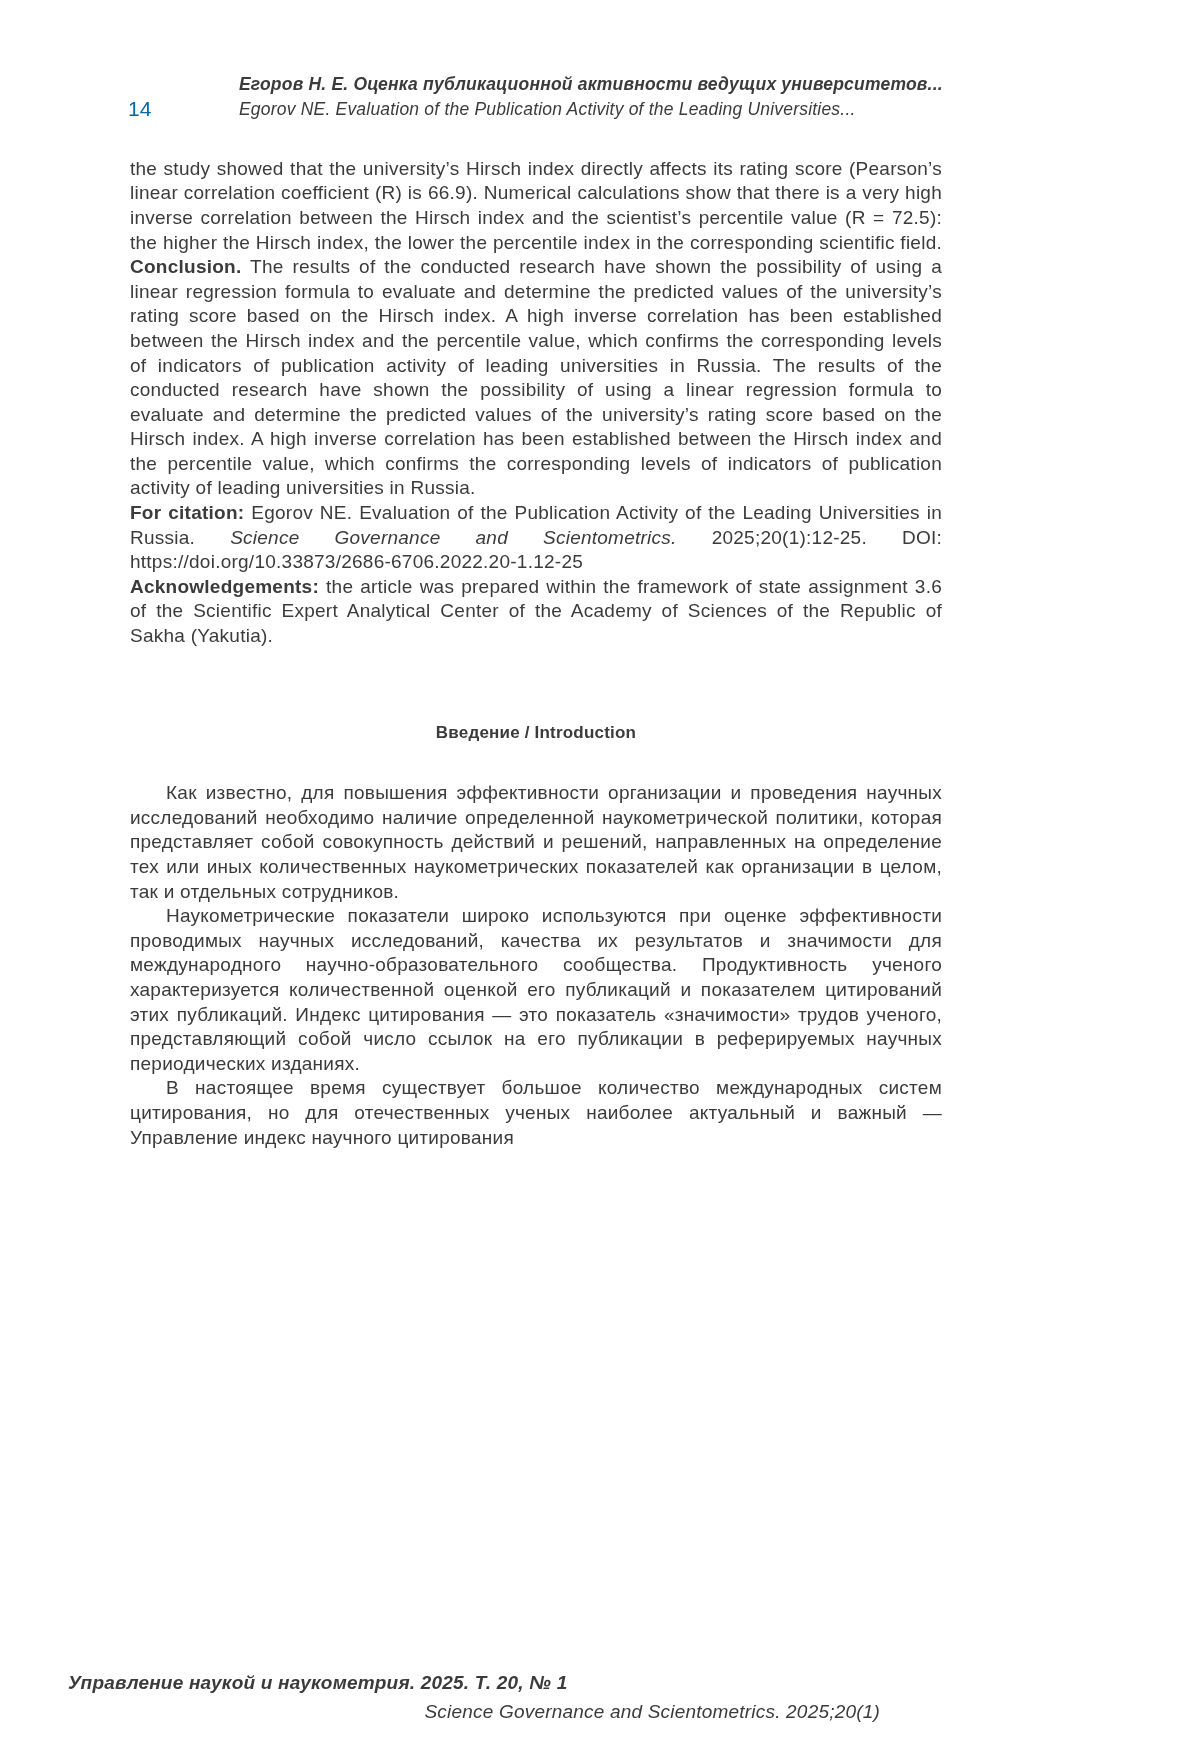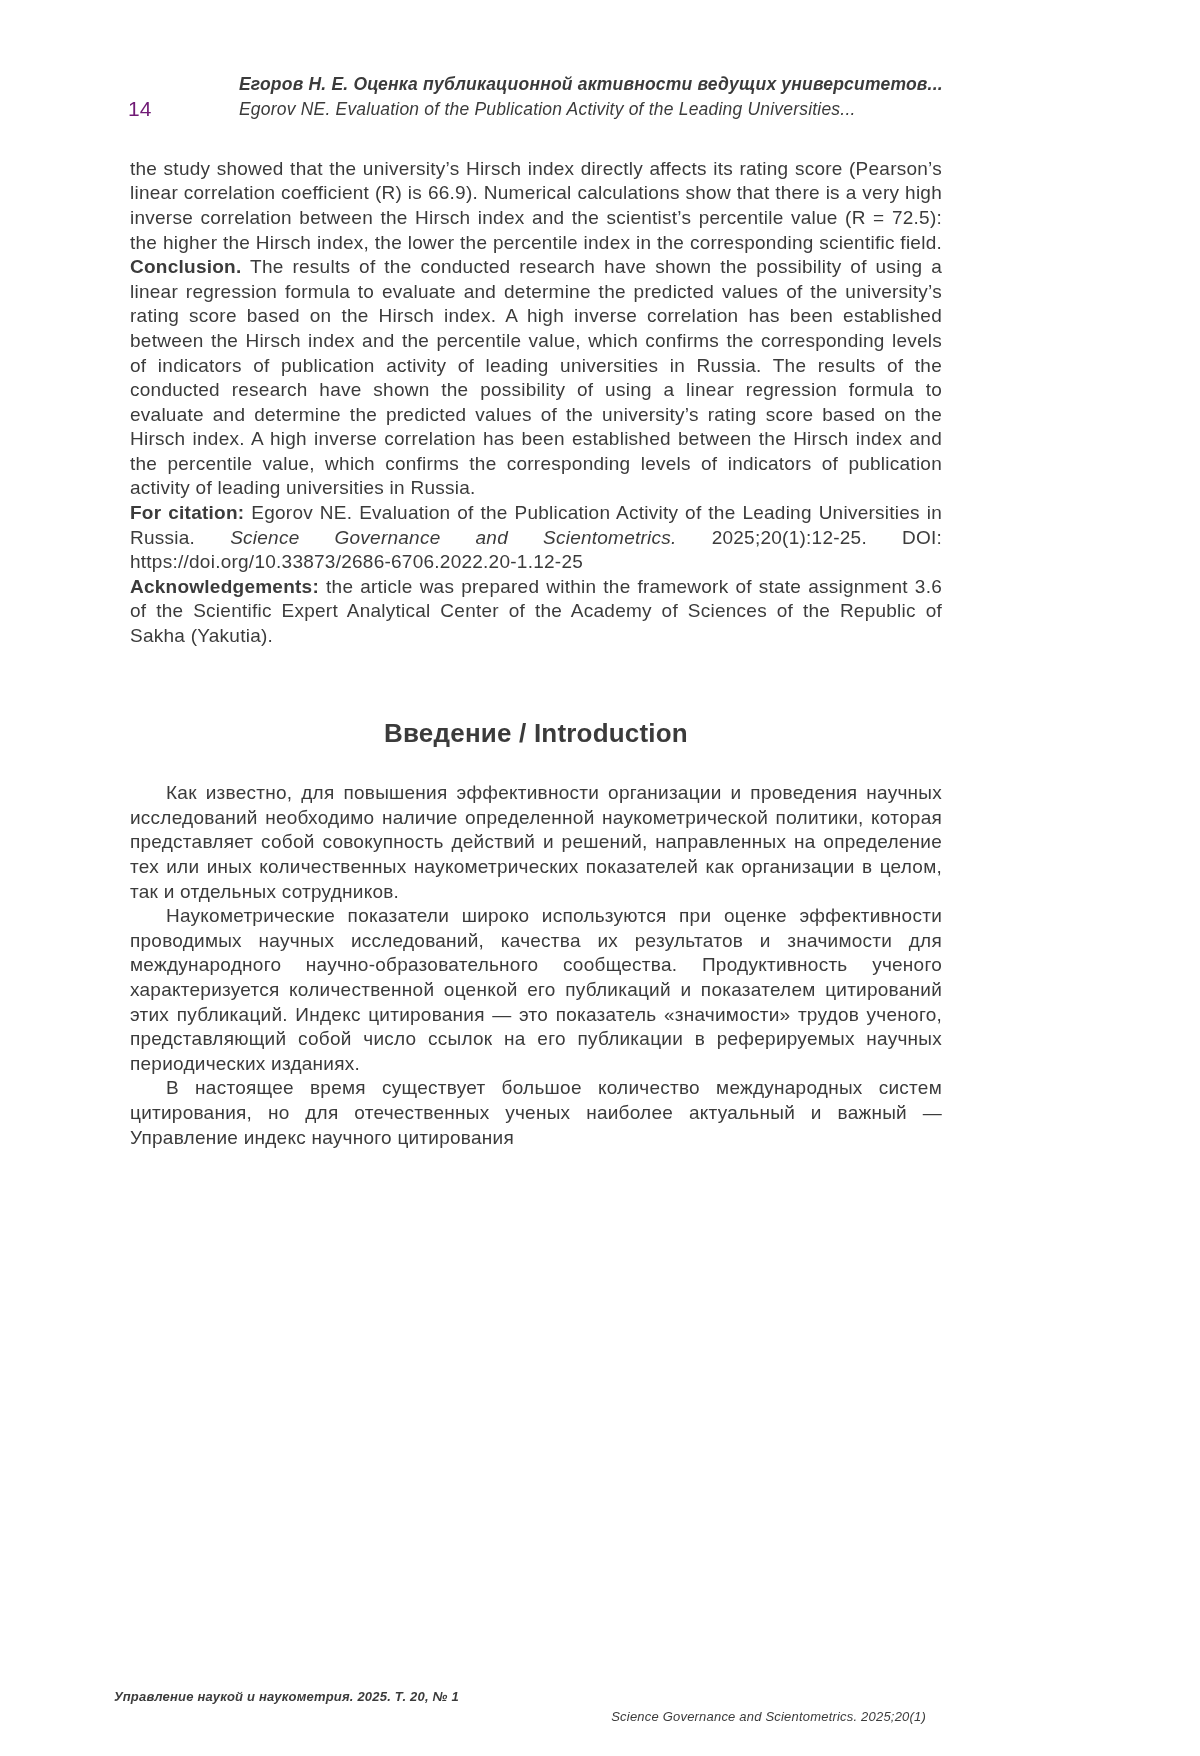--- a/index.html
+++ b/index.html
@@ -18,21 +18,21 @@
   .page-header {
     margin: 72px 0 0 128px;
     width: 815px;
     display: flex;
     align-items: flex-end;
   }
   .page-number {
     width: 68px;
     font-size: 21px;
     line-height: 1.3;
-    color: #701a75;
+    color: #0369a1;
     flex: 0 0 auto;
   }
   .running-head {
     flex: 1;
     font-size: 17.5px;
     line-height: 1.45;
     letter-spacing: 0.2px;
     margin-left: 43px;
   }
   .rh-ru { font-weight: bold; font-style: italic; }
@@ -47,30 +47,30 @@
     letter-spacing: 0.25px;
   }
   .content p { margin: 0; overflow-wrap: break-word; }
   .keywords { margin-top: 26px; }
   .citation { margin-top: 28px; }
   .ack { margin-top: 28px; }
   .section-heading {
     margin-top: 72px;
     text-align: center;
     font-weight: bold;
-    font-size: 26px;
+    font-size: 17px;
     letter-spacing: 0.2px;
   }
   .intro { margin-top: 36px; }
   .intro p { text-indent: 36px; }
 
   .page-footer {
-    margin: auto 0 30px 114px;
+    margin: auto 0 30px 68px;
     width: 812px;
-    font-size: 13px;
+    font-size: 19px;
     line-height: 1.5;
     letter-spacing: 0.2px;
   }
   .ft-ru { font-weight: bold; font-style: italic; }
   .ft-en { font-style: italic; text-align: right; }
 </style>
 </head>
 <body>
 
 <div class="page">

